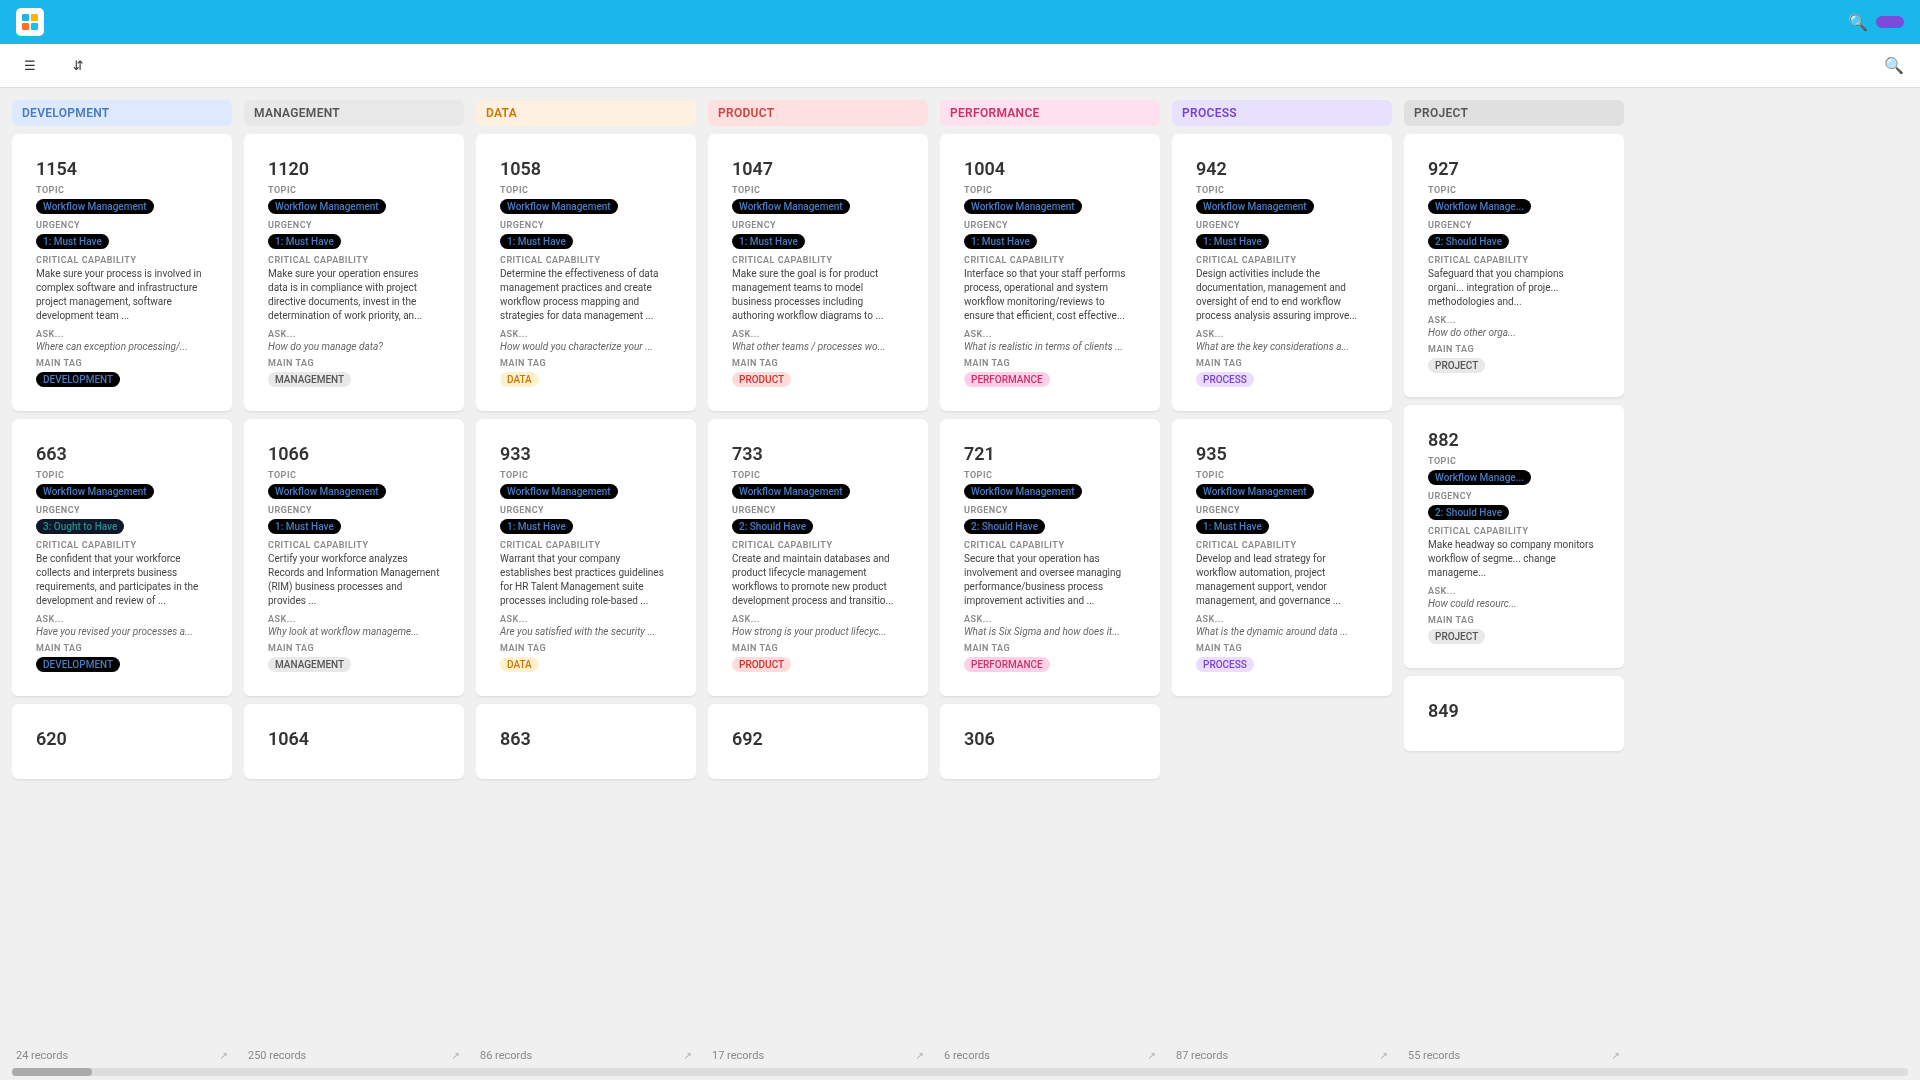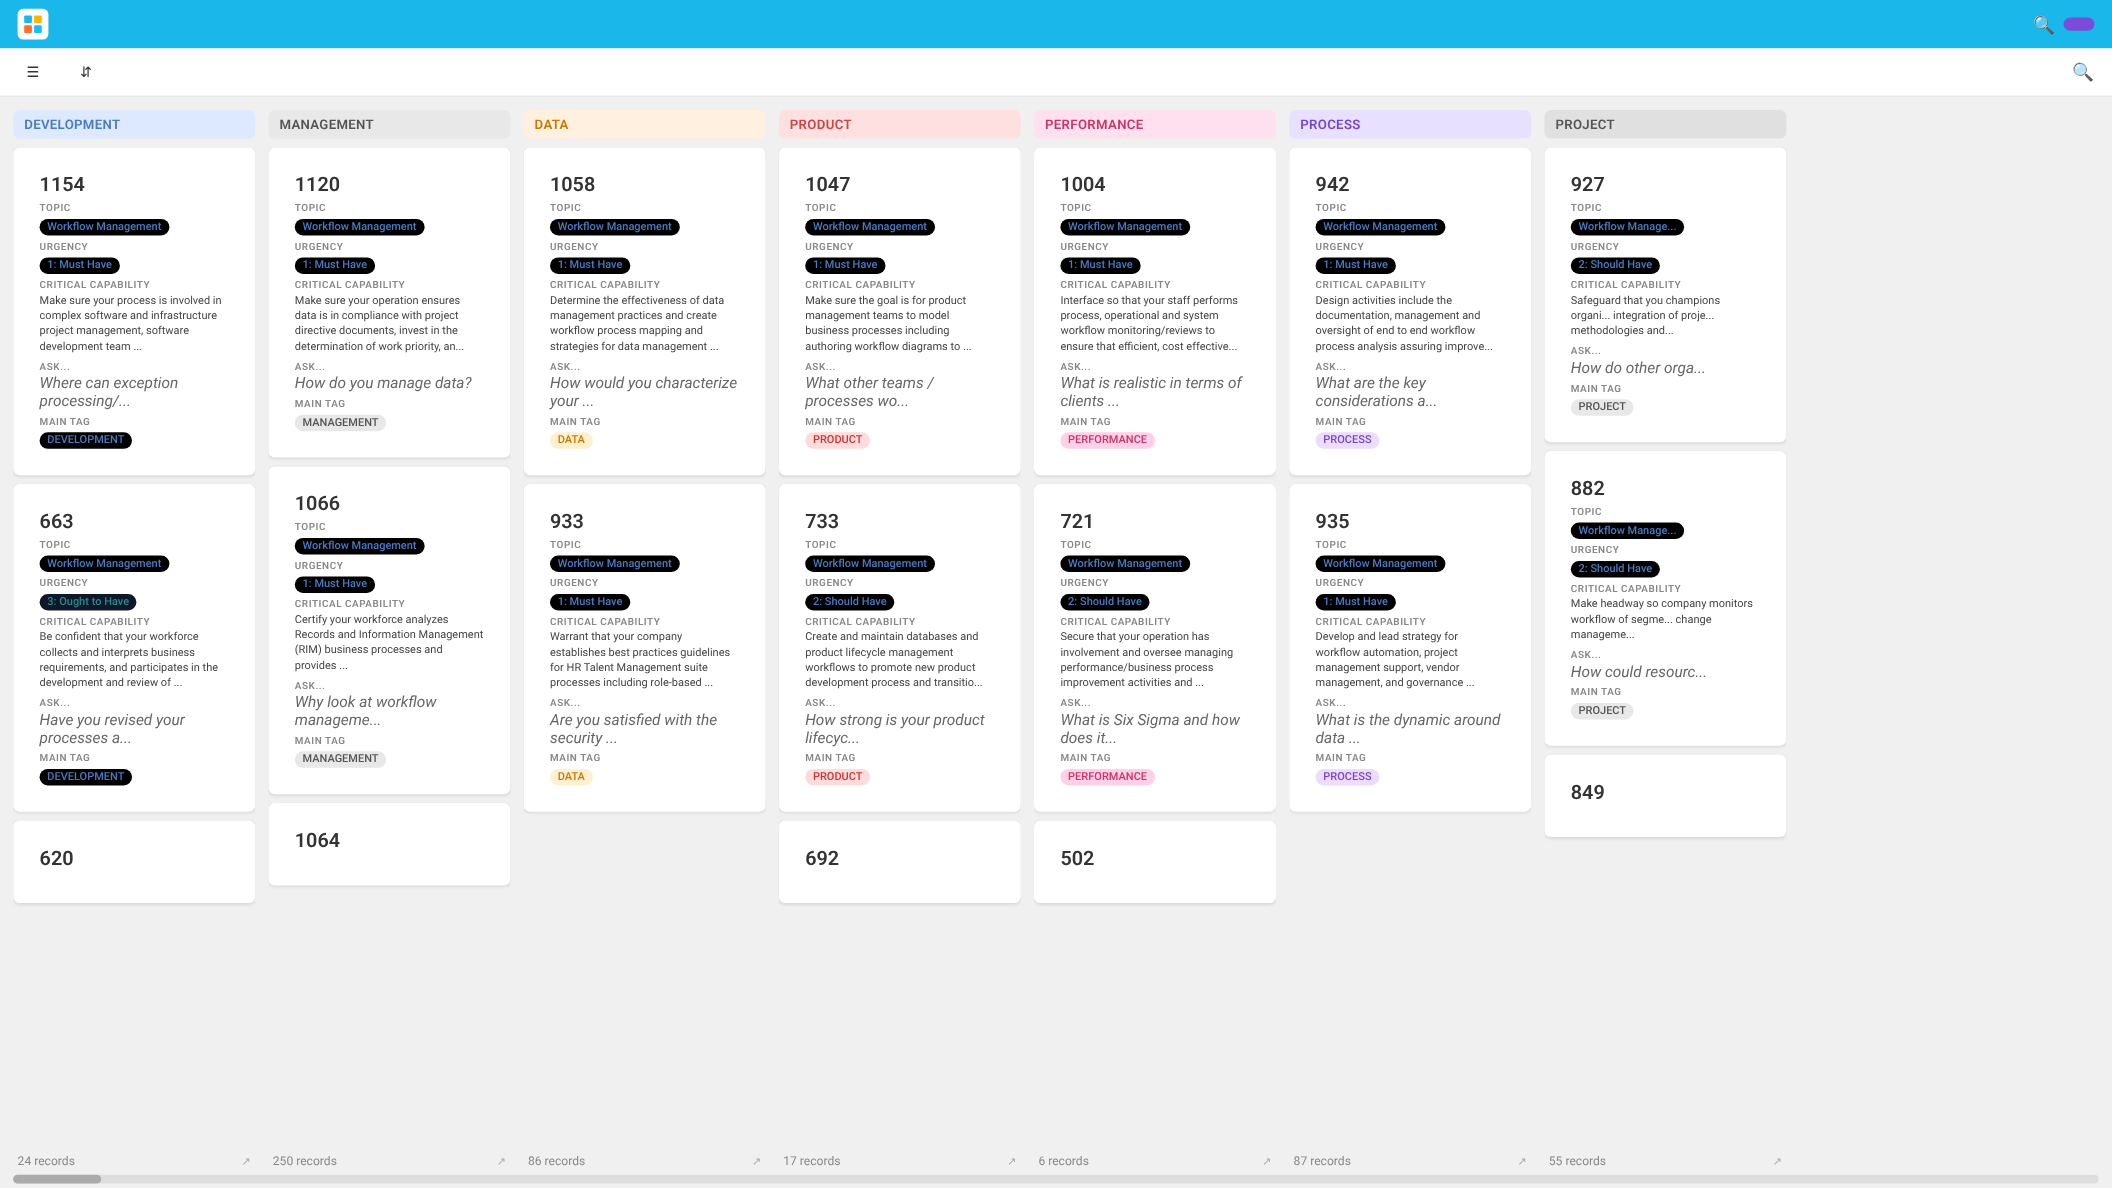--- a/index.html
+++ b/index.html
@@ -165,21 +165,21 @@
     .tag-teal { background: #0f172a; color: #2a8a8a; }
 
     .card-text {
       font-size: 10px;
       color: #444;
       line-height: 1.4;
       margin-top: 2px;
     }
 
     .card-ask {
-      font-size: 14px;
+      font-size: 10px;
       color: #666;
       margin-top: 2px;
       font-style: italic;
     }
 
     .column-footer {
       display: flex;
       align-items: center;
       justify-content: space-between;
       padding: 6px 4px;
@@ -288,20 +288,23 @@
       <div class="column-footer">
         <span>250 records</span>
         <span class="expand-icon">↗</span>
       </div>
     </div>
     <div class="kanban-column col-data">
       <div class="column-header">DATA</div>
       <div class="cards-container">
         <div class="kanban-card"><div class="card-id">1058</div><div class="card-label">TOPIC</div><span class="tag tag-blue">Workflow Management</span><div class="card-label">URGENCY</div><span class="tag tag-blue">1: Must Have</span><div class="card-label">CRITICAL CAPABILITY</div><div class="card-text">Determine the effectiveness of data management practices and create workflow process mapping and strategies for data management ...</div><div class="card-label">ASK...</div><div class="card-ask">How would you characterize your ...</div><div class="card-label">MAIN TAG</div><span class="tag tag-orange">DATA</span></div>
         <div class="kanban-card"><div class="card-id">933</div><div class="card-label">TOPIC</div><span class="tag tag-blue">Workflow Management</span><div class="card-label">URGENCY</div><span class="tag tag-blue">1: Must Have</span><div class="card-label">CRITICAL CAPABILITY</div><div class="card-text">Warrant that your company establishes best practices guidelines for HR Talent Management suite processes including role-based ...</div><div class="card-label">ASK...</div><div class="card-ask">Are you satisfied with the security ...</div><div class="card-label">MAIN TAG</div><span class="tag tag-orange">DATA</span></div>
+        <div class="kanban-card">
+          <div class="card-id">863</div>
+        </div>
       </div>
       <div class="column-footer">
         <span>86 records</span>
         <span class="expand-icon">↗</span>
       </div>
     </div>
     <div class="kanban-column col-product">
       <div class="column-header">PRODUCT</div>
       <div class="cards-container">
         <div class="kanban-card"><div class="card-id">1047</div><div class="card-label">TOPIC</div><span class="tag tag-blue">Workflow Management</span><div class="card-label">URGENCY</div><span class="tag tag-blue">1: Must Have</span><div class="card-label">CRITICAL CAPABILITY</div><div class="card-text">Make sure the goal is for product management teams to model business processes including authoring workflow diagrams to ...</div><div class="card-label">ASK...</div><div class="card-ask">What other teams / processes wo...</div><div class="card-label">MAIN TAG</div><span class="tag tag-red">PRODUCT</span></div>
@@ -314,21 +317,21 @@
         <span>17 records</span>
         <span class="expand-icon">↗</span>
       </div>
     </div>
     <div class="kanban-column col-performance">
       <div class="column-header">PERFORMANCE</div>
       <div class="cards-container">
         <div class="kanban-card"><div class="card-id">1004</div><div class="card-label">TOPIC</div><span class="tag tag-blue">Workflow Management</span><div class="card-label">URGENCY</div><span class="tag tag-blue">1: Must Have</span><div class="card-label">CRITICAL CAPABILITY</div><div class="card-text">Interface so that your staff performs process, operational and system workflow monitoring/reviews to ensure that efficient, cost effective...</div><div class="card-label">ASK...</div><div class="card-ask">What is realistic in terms of clients ...</div><div class="card-label">MAIN TAG</div><span class="tag tag-pink">PERFORMANCE</span></div>
         <div class="kanban-card"><div class="card-id">721</div><div class="card-label">TOPIC</div><span class="tag tag-blue">Workflow Management</span><div class="card-label">URGENCY</div><span class="tag tag-blue">2: Should Have</span><div class="card-label">CRITICAL CAPABILITY</div><div class="card-text">Secure that your operation has involvement and oversee managing performance/business process improvement activities and ...</div><div class="card-label">ASK...</div><div class="card-ask">What is Six Sigma and how does it...</div><div class="card-label">MAIN TAG</div><span class="tag tag-pink">PERFORMANCE</span></div>
         <div class="kanban-card">
-          <div class="card-id">502</div>
+          <div class="card-id">306</div>
         </div>
       </div>
       <div class="column-footer">
         <span>6 records</span>
         <span class="expand-icon">↗</span>
       </div>
     </div>
     <div class="kanban-column col-process">
       <div class="column-header">PROCESS</div>
       <div class="cards-container">

